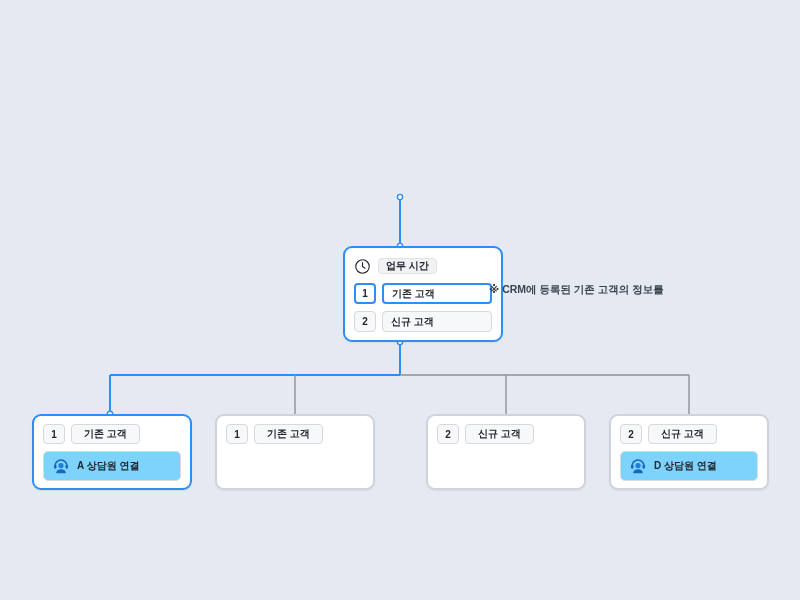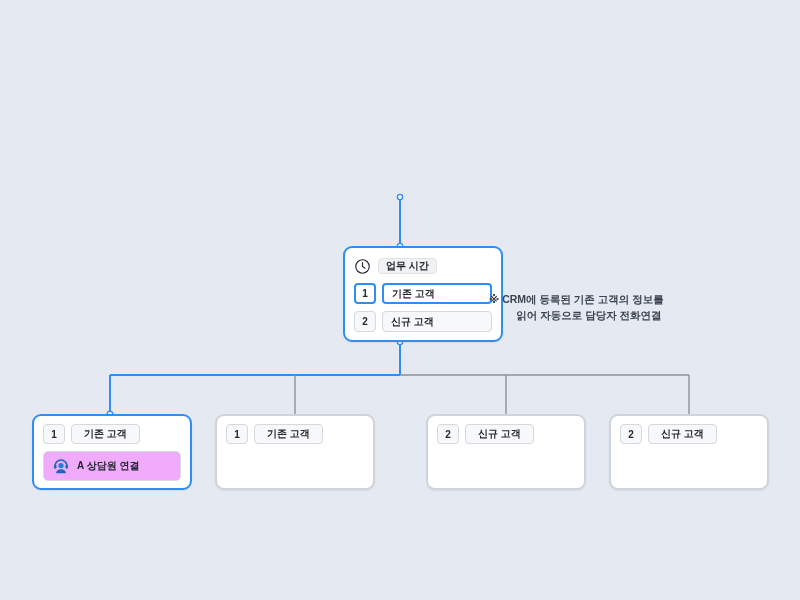--- a/index.html
+++ b/index.html
@@ -171,21 +171,21 @@
     justify-content: center;
     padding: 0 12px;
     box-sizing: border-box;
   }
   .leaf-chip.num { width: 22px; padding: 0; flex: none; }
   .leaf-action {
     margin-top: 7px;
     height: 30px;
     border: 1px solid #d9dce1;
     border-radius: 5px;
-    background: #f0abfc;
+    background: #7dd3fc;
     display: flex;
     align-items: center;
     gap: 7px;
     padding: 0 8px;
     box-sizing: border-box;
   }
   .agent-icon { width: 18px; height: 18px; display: block; flex: none; }
   .leaf-action-text {
     font-size: 10px;
     font-weight: bold;
@@ -202,21 +202,20 @@
   #annotation {
     position: absolute;
     left: 489px;
     top: 281px;
     width: 200px;
     font-size: 10.5px;
     font-weight: bold;
     color: #3c4350;
     line-height: 1.55;
     text-align: center;
-    margin-top: 10px;
   }
   #annotation .ann-line { display: block; white-space: nowrap; }
   #annotation .ann-line:first-child { text-align: left; }
 </style>
 </head>
 <body>
 
 <div id="canvas">
 
   <svg class="edges" viewBox="0 0 800 600">
@@ -258,21 +257,20 @@
     </div>
 
     <div class="branch-row">
       <span class="num-chip">2</span>
       <span class="label-chip">신규 고객</span>
     </div>
   </div>
 
   <div id="annotation">
     <span class="ann-line">※ CRM에 등록된 기존 고객의 정보를</span>
-    <span class="ann-line">읽어 자동으로 담당자 전화연결</span>
   </div>
 
   <div class="node leaf selected" id="leaf-a">
     <div class="leaf-top">
       <span class="leaf-chip num">1</span>
       <span class="leaf-chip">기존 고객</span>
     </div>
     <div class="leaf-action">
       <svg class="agent-icon" viewBox="0 0 24 24">
         <path d="M4 12a8 8 0 0 1 16 0" fill="none" stroke="#1668c1" stroke-width="2.2" stroke-linecap="round"></path>
@@ -297,15 +295,25 @@
       <span class="leaf-chip num">2</span>
       <span class="leaf-chip">신규 고객</span>
     </div>
   </div>
 
   <div class="node leaf" id="leaf-d">
     <div class="leaf-top">
       <span class="leaf-chip num">2</span>
       <span class="leaf-chip">신규 고객</span>
     </div>
+    <div class="leaf-action">
+      <svg class="agent-icon" viewBox="0 0 24 24">
+        <path d="M4 12a8 8 0 0 1 16 0" fill="none" stroke="#1668c1" stroke-width="2.2" stroke-linecap="round"></path>
+        <rect x="2.6" y="10.4" width="3.4" height="5.2" rx="1.5" fill="#1668c1"></rect>
+        <rect x="18" y="10.4" width="3.4" height="5.2" rx="1.5" fill="#1668c1"></rect>
+        <circle cx="12" cy="11.4" r="3.5" fill="#1f7fd6"></circle>
+        <path d="M5.5 21.5c0-3.3 2.9-5.2 6.5-5.2s6.5 1.9 6.5 5.2z" fill="#1668c1"></path>
+      </svg>
+      <span class="leaf-action-text">D 상담원 연결</span>
+    </div>
   </div>
 
 </div>
 
 </body></html>

